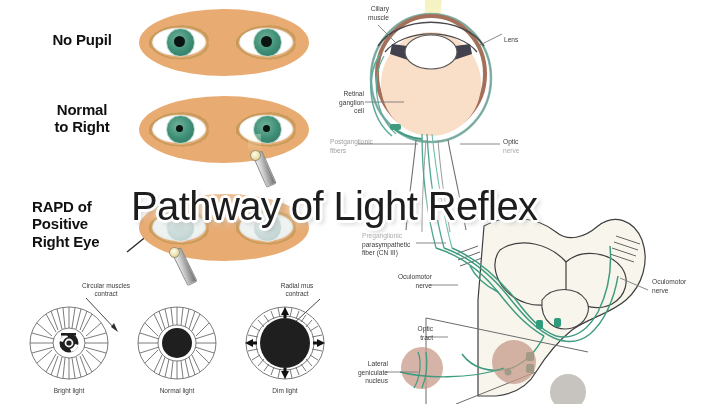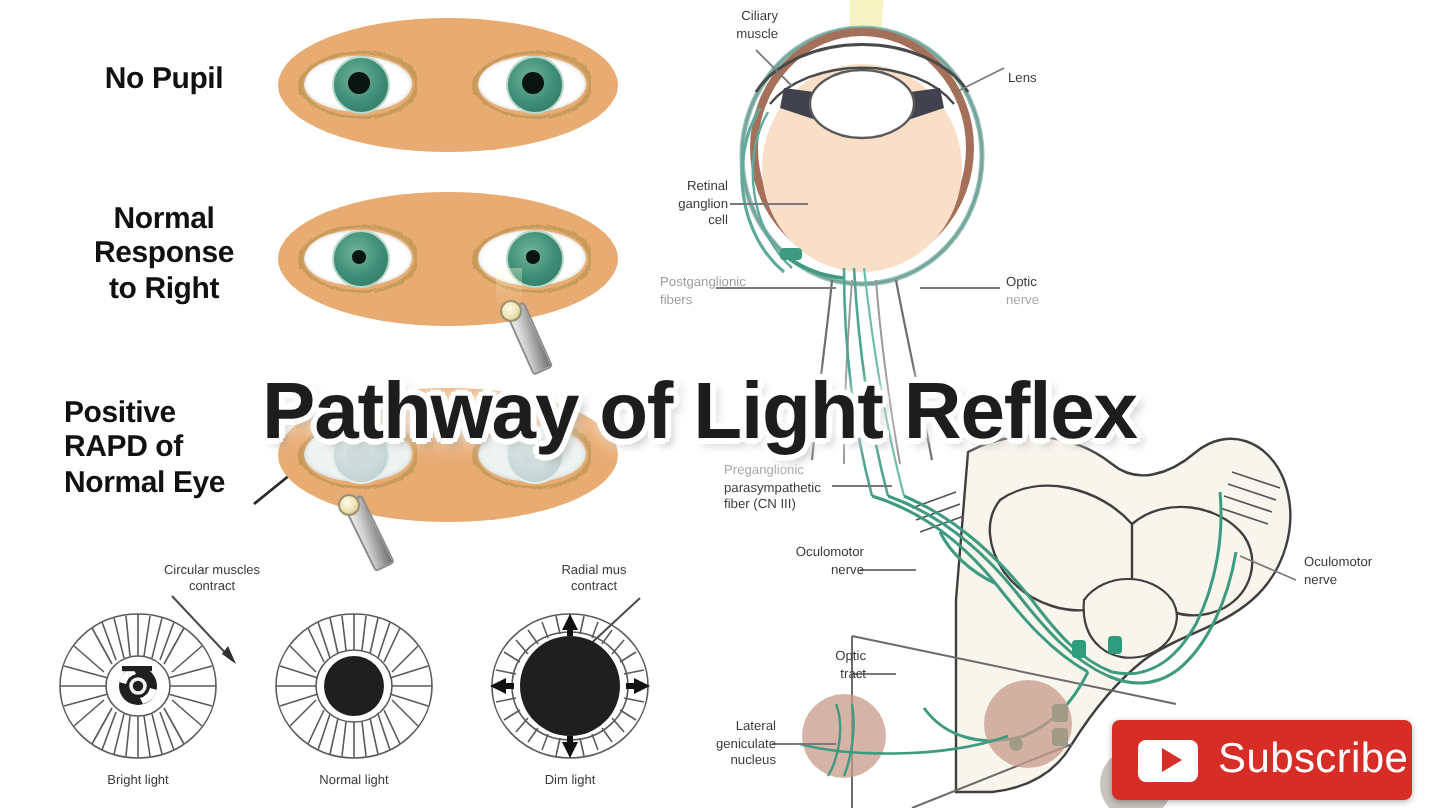--- a/index.html
+++ b/index.html
@@ -84,21 +84,21 @@
   .beam{
     position:absolute;
     background:linear-gradient(to top,rgba(255,255,230,0) 0%,rgba(255,255,225,.65) 100%);
   }
 
   
   #title{
     position:absolute;
     left:131px;top:184px;
     font-size:40px;
-    font-weight:bold;
+    font-weight:normal;
     color:#1d1d1d;
     letter-spacing:-0.6px;
     white-space:nowrap;
     text-shadow:
       2px 2px 0 #ffffff, -2px 2px 0 #ffffff, 2px -2px 0 #ffffff, -2px -2px 0 #ffffff,
       0 3px 0 #ffffff, 0 -3px 0 #ffffff, 3px 0 0 #ffffff, -3px 0 0 #ffffff,
       0 0 9px #ffffff, 0 0 14px #ffffff, 3px 3px 5px rgba(0,0,0,.35);
     z-index:40;
   }
   .cap{
@@ -331,21 +331,20 @@
       <div class="lash" style="left: 55.4759px; top: 16.9436px; width: 5px; transform: rotate(-100.909deg);"></div>
       <div class="lash" style="left: 55.4759px; top: 23.0564px; width: 4px; transform: rotate(100.909deg);"></div>
       <div class="lash" style="left: 55.8687px; top: 18.4648px; width: 5px; transform: rotate(-95.4545deg);"></div>
       <div class="lash" style="left: 55.8687px; top: 21.5352px; width: 4px; transform: rotate(95.4545deg);"></div>
       <div class="lash" style="left: 56px; top: 20px; width: 5px; transform: rotate(-90deg);"></div>
       <div class="lash" style="left: 56px; top: 20px; width: 4px; transform: rotate(90deg);"></div>
     </div>
 
   <div class="row-label" id="label-normal">
     <div>Normal</div>
-    <div>Response</div>
     <div>to Right</div>
   </div>
 
   <div class="face abs" style="left:139px;top:96px;width:170px;height:67px;"></div>
   <div class="eye-wrap" style="left:152px;top:109px;">
     <div class="eyeball" style="left:0;top:6px;width:54px;height:28px;"></div>
     <div class="iris" style="left:14px;top:6px;width:27px;height:27px;"></div>
     <div class="pupil" style="left:24px;top:16px;width:7px;height:7px;"></div>
     <div class="lid-line" style="left:-1px;top:4px;width:55px;height:31px;"></div>
   <div class="lash" style="left: -2px; top: 20px; width: 5px; transform: rotate(-270deg);"></div>
@@ -490,23 +489,23 @@
       <div class="lash" style="left: 55.8687px; top: 21.5352px; width: 4px; transform: rotate(95.4545deg);"></div>
       <div class="lash" style="left: 56px; top: 20px; width: 5px; transform: rotate(-90deg);"></div>
       <div class="lash" style="left: 56px; top: 20px; width: 4px; transform: rotate(90deg);"></div>
     </div>
 
   <div class="penlight" style="left:252px;top:155px;width:9px;height:34px;transform:rotate(-24deg);"></div>
   <div class="penlight-bulb" style="left:250px;top:150px;"></div>
   <div class="beam" style="left:248px;top:134px;width:13px;height:18px;opacity:.55;"></div>
 
   <div class="row-label" id="label-rapd">
+    <div>RAPD of</div>
     <div>Positive</div>
-    <div>RAPD of</div>
-    <div>Normal Eye</div>
+    <div>Right Eye</div>
   </div>
 
   <svg class="abs" style="left:126px;top:232px;width:26px;height:22px;">
     <line x1="1" y1="20" x2="22" y2="3" stroke="#2a2a2a" stroke-width="1.4"></line>
     <polygon points="24,1 16,4 21,9" fill="#2a2a2a"></polygon>
   </svg>
 
   <div class="face abs" style="left:139px;top:194px;width:170px;height:67px;"></div>
   <div class="eye-wrap" style="left:152px;top:207px;">
     <div class="eyeball pale" style="left:0;top:6px;width:54px;height:28px;"></div>
@@ -959,20 +958,14 @@
   </div>
   <div class="anat-label" style="left:338px;top:360px;width:50px;">
     <div>Lateral</div>
     <div>geniculate</div>
     <div>nucleus</div>
   </div>
 
 
   <div id="title">Pathway of Light Reflex</div>
 
-  <div id="subscribe">
-    <div id="subscribe-icon">
-      <div class="tri"></div>
-    </div>
-    <div id="subscribe-label">Subscribe</div>
-  </div>
 
 </div>
 
 </body></html>

